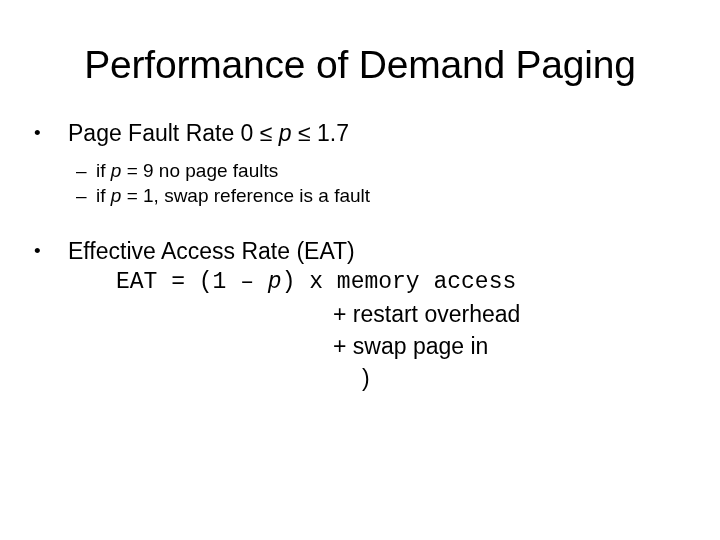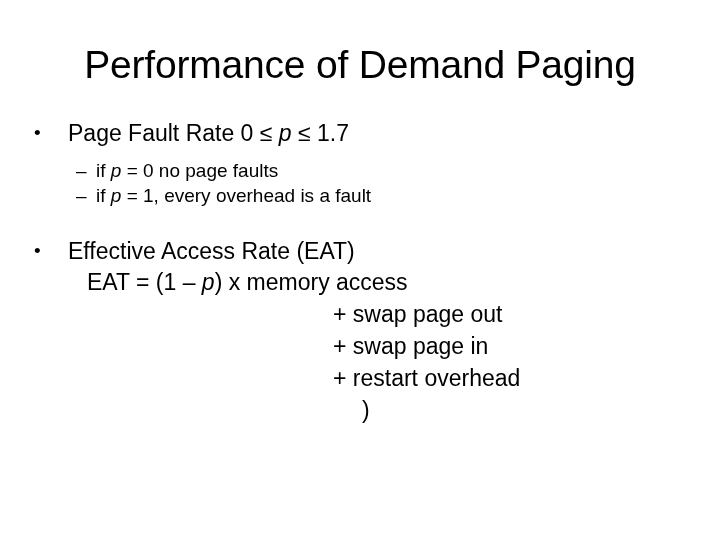--- a/index.html
+++ b/index.html
@@ -72,21 +72,21 @@
 
   .gap-1 { height: 10px; }
   .gap-2 { height: 28px; }
 
   
   .formula {
     font-size: 23px;
     line-height: 32px;
     white-space: nowrap;
   }
-  .f-line1 { padding-left: 87px; }
+  .f-line1 { padding-left: 116px; font-family: Liberation Mono, monospace; }
   .f-line2 { padding-left: 267px; }
   .f-line3 { padding-left: 333px; }
   .f-line4 { padding-left: 333px; }
   .f-line5 { padding-left: 333px; }
   .f-line6 { padding-left: 362px; }
 
   .var {
     font-style: italic;
   }
   .nb { white-space: nowrap; margin-top: 34px; }
@@ -102,50 +102,47 @@
 
     <div class="bullet-row">
       <span class="dot">•</span>
       <span class="nb">Page Fault Rate 0 ≤ </span><span class="var">p</span><span class="nb"> ≤ 1.7</span>
     </div>
 
     <div class="gap-1"></div>
 
     <div class="sub-row">
       <span class="dash">–</span>
-      <span class="nb">if </span><span class="var">p</span><span class="nb"> = 0 no page faults</span>
+      <span class="nb">if </span><span class="var">p</span><span class="nb"> = 9 no page faults</span>
     </div>
 
     <div class="sub-row">
       <span class="dash">–</span>
-      <span class="nb">if </span><span class="var">p</span><span class="nb"> = 1, every overhead is a fault</span>
+      <span class="nb">if </span><span class="var">p</span><span class="nb"> = 1, swap reference is a fault</span>
     </div>
 
     <div class="gap-2"></div>
 
     <div class="bullet-row">
       <span class="dot">•</span>
       <span class="nb">Effective Access Rate (EAT)</span>
     </div>
 
     <div class="formula f-line1">
       <span class="nb">EAT = (1 – </span><span class="var">p</span><span class="nb">) x memory access</span>
     </div>
 
 
-    <div class="formula f-line3">
-      <span class="nb">+ swap page out</span>
+
+    <div class="formula f-line5">
+      <span class="nb">+ restart overhead</span>
     </div>
 
     <div class="formula f-line4">
       <span class="nb">+ swap page in</span>
-    </div>
-
-    <div class="formula f-line5">
-      <span class="nb">+ restart overhead</span>
     </div>
 
     <div class="formula f-line6">
       <span class="nb">)</span>
     </div>
 
   </div>
 </div>
 
 </body></html>

